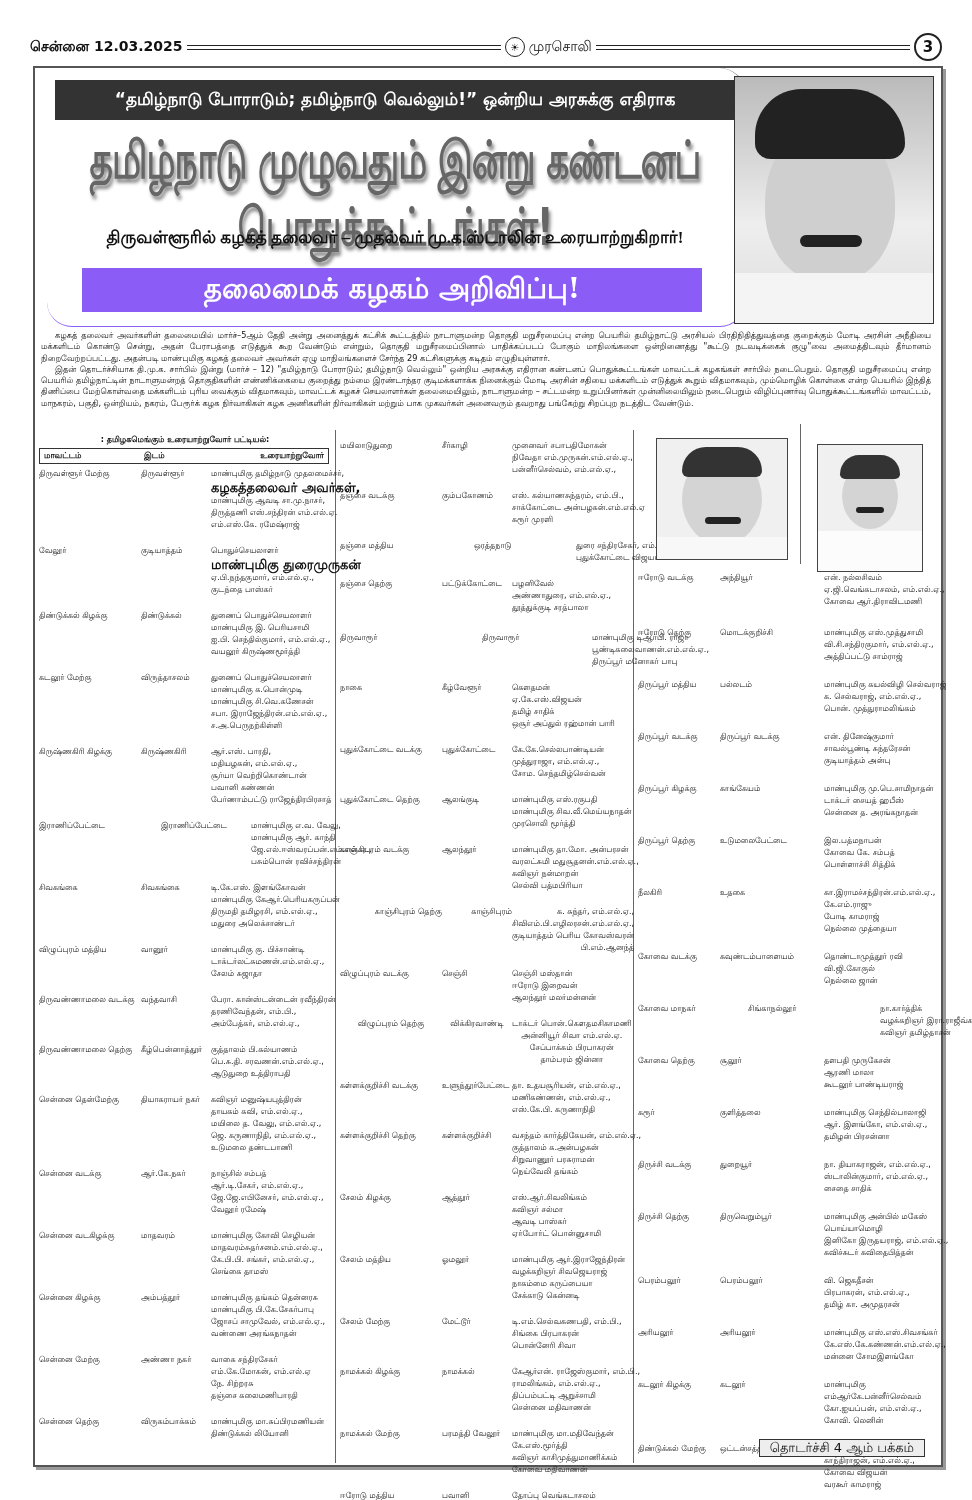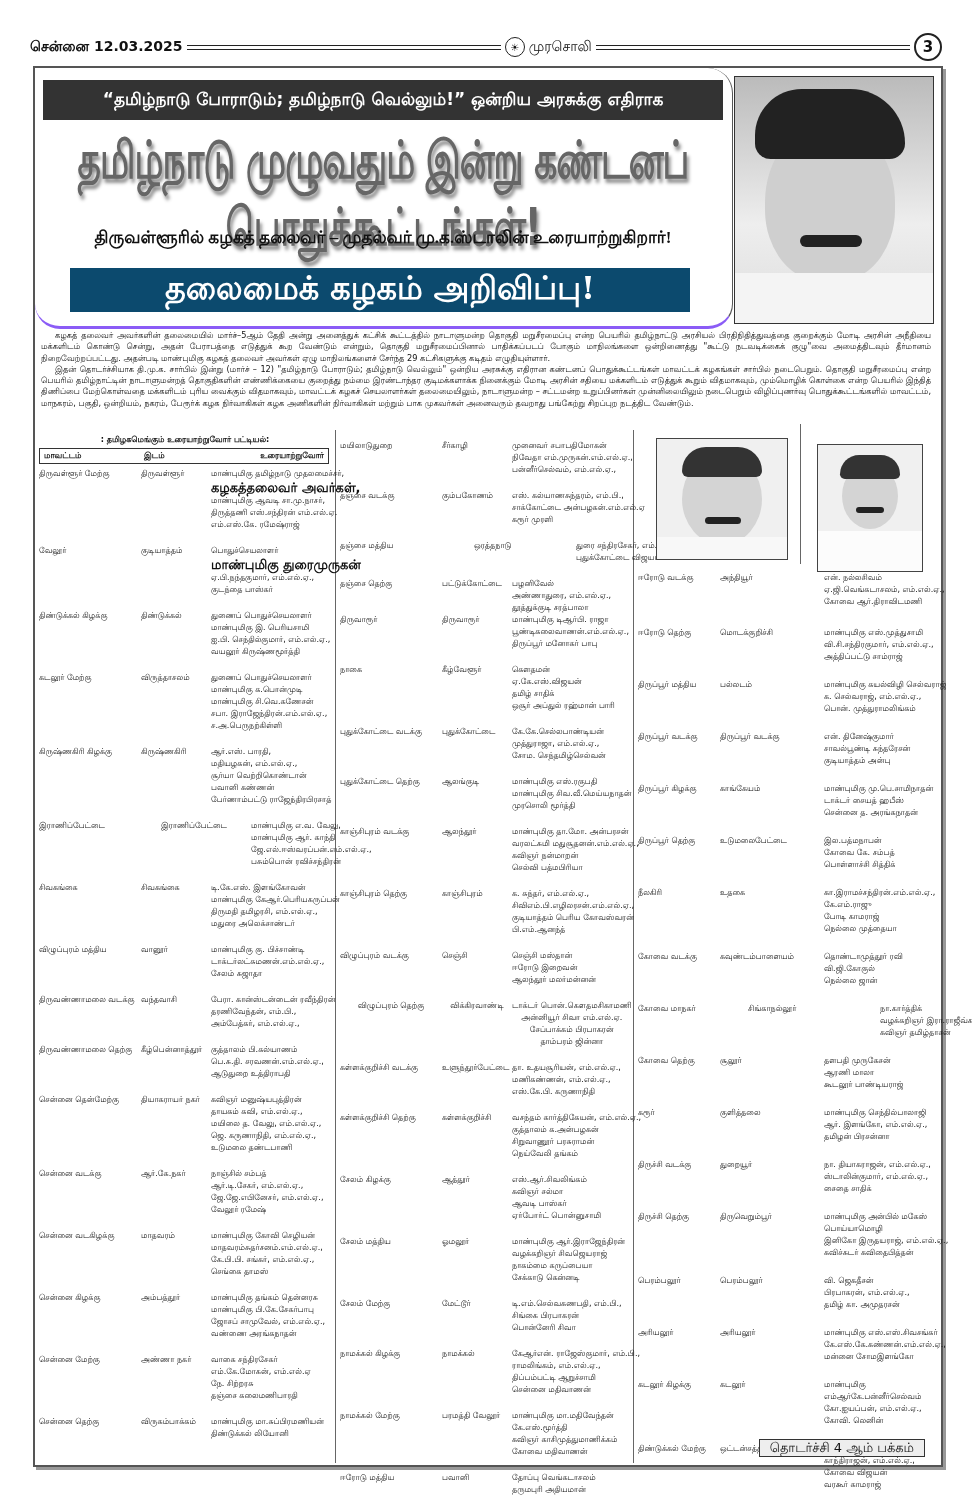--- a/index.html
+++ b/index.html
@@ -4,25 +4,25 @@
 <style>
   html, body { margin: 0; padding: 0; background: #fff; }
   body { width: 972px; height: 1500px; position: relative; overflow: hidden; font-family: "DejaVu Sans", sans-serif; color: #111; }
   .masthead { position: absolute; top: 34px; left: 30px; right: 30px; height: 26px; display: flex; align-items: center; font-size: 14px; font-weight: bold; }
   .masthead .rule { flex: 1; height: 3px; border-top: 1px solid #222; border-bottom: 1px solid #222; margin: 0 4px; }
   .masthead .logo { display: flex; align-items: center; gap: 4px; font-weight: normal; font-size: 14px; }
   .logo-icon { width: 18px; height: 18px; border: 1.5px solid #222; border-radius: 50%; display: inline-flex; align-items: center; justify-content: center; font-size: 10px; }
   .page-num { width: 24px; height: 24px; border: 2px solid #222; border-radius: 50%; display: inline-flex; align-items: center; justify-content: center; font-weight: bold; font-size: 15px; }
 
   .frame { position: absolute; left: 33px; top: 66px; width: 906px; height: 1397px; border: 2px solid #555; box-shadow: 3px 3px 0 #999; }
-  .banner { position: absolute; left: 0; top: 0; width: 697px; height: 258px; border-right: 1px solid #555; border-bottom: 3px solid #8b5cf6; border-radius: 25px; }
+  .banner { position: absolute; left: 12px; top: 0; width: 697px; height: 258px; border-right: 1px solid #555; border-bottom: 1px solid #8b5cf6; border-radius: 25px; }
   .tagline { position: absolute; left: 8px; top: 12px; width: 680px; height: 40px; background: #333; color: #fff; font-size: 17px; font-weight: bold; display: flex; align-items: center; justify-content: center; }
   .headline { position: absolute; left: 8px; top: 62px; width: 680px; text-align: center; font-size: 36px; font-weight: bold; color: #666; letter-spacing: -1px; text-shadow: 2px 3px 3px #888; transform: scaleY(1.45); transform-origin: top center; }
   .subhead { position: absolute; left: 8px; top: 160px; width: 680px; text-align: center; font-size: 17px; font-weight: bold; font-family: Liberation Serif, serif; }
-  .announce { position: absolute; left: 35px; top: 200px; width: 620px; height: 44px; background: #0c4a6e; color: #fff; font-size: 32px; font-weight: bold; display: flex; align-items: center; justify-content: center; font-family: "DejaVu Serif", serif; }
+  .announce { position: absolute; left: 35px; top: 200px; width: 620px; height: 44px; background: #8b5cf6; color: #fff; font-size: 28px; font-weight: bold; display: flex; align-items: center; justify-content: center; font-family: "DejaVu Serif", serif; }
   .photo-main { position: absolute; left: 699px; top: 8px; width: 198px; height: 246px; border: 1px solid #333; background: linear-gradient(180deg,#bbb,#eee 60%,#ddd); overflow: hidden; }
   .photo-main .hair { position: absolute; left: 20px; top: 12px; width: 150px; height: 70px; background: #222; border-radius: 60px 70px 20px 20px; }
   .photo-main .face { position: absolute; left: 30px; top: 45px; width: 130px; height: 160px; background: #cfcfcf; border-radius: 50% 50% 45% 45%; }
   .photo-main .stache { position: absolute; left: 65px; top: 158px; width: 62px; height: 12px; background: #222; border-radius: 6px; }
   .photo-main .collar { position: absolute; left: 0; bottom: 0; width: 198px; height: 50px; background: #f4f4f4; }
 
   .intro { position: absolute; left: 6px; top: 262px; width: 890px; font-size: 8.2px; line-height: 11.3px; text-align: justify; }
   .intro p { margin: 0; text-indent: 14px; }
 
   .table-col { position: absolute; top: 362px; font-size: 8px; line-height: 12px; }
@@ -278,21 +278,21 @@
         </div>
         <div class="row" style="margin-top: 14px;">
           <div class="cell">தஞ்சை தெற்கு</div>
           <div class="cell">பட்டுக்கோட்டை</div>
           <div class="speakers">
             <div>பழனிவேல்</div>
             <div>அண்ணாதுரை, எம்.எல்.ஏ.,</div>
             <div>தூத்துக்குடி சரத்பாலா</div>
           </div>
         </div>
-        <div class="row" style="margin-top: 0;">
+        <div class="row" style="margin-top: 18px; gap: 40px;">
           <div class="cell">திருவாரூர்</div>
           <div class="cell">திருவாரூர்</div>
           <div class="speakers">
             <div>மாண்புமிகு டிஆர்பி. ராஜா</div>
             <div>பூண்டிகலைவாணன்.எம்.எல்.ஏ.,</div>
             <div>திருப்பூர் மனோகர் பாபு</div>
           </div>
         </div>
         <div class="row" style="margin-top: 14px;">
           <div class="cell">நாகை</div>
@@ -325,21 +325,21 @@
         <div class="row" style="margin-top: 14px;">
           <div class="cell">காஞ்சிபுரம் வடக்கு</div>
           <div class="cell">ஆலந்தூர்</div>
           <div class="speakers">
             <div>மாண்புமிகு தா.மோ. அன்பரசன்</div>
             <div>வரலட்சுமி மதுசூதனன்.எம்.எல்.ஏ.,</div>
             <div>கவிஞர் நன்மாறன்</div>
             <div>செல்வி பத்மபிரியா</div>
           </div>
         </div>
-        <div class="row" style="margin-top: 14px;">
+        <div class="row" style="margin-top: 14px; text-align: right;">
           <div class="cell">காஞ்சிபுரம் தெற்கு</div>
           <div class="cell">காஞ்சிபுரம்</div>
           <div class="speakers">
             <div>க. சுந்தர், எம்.எல்.ஏ.,</div>
             <div>சிவிஎம்.பி.எழிலரசன்.எம்.எல்.ஏ.,</div>
             <div>குடியாத்தம் பெரிய கோவஸ்வரன்</div>
             <div>பி.எம்.ஆனந்த்</div>
           </div>
         </div>
         <div class="row" style="margin-top: 14px;">

